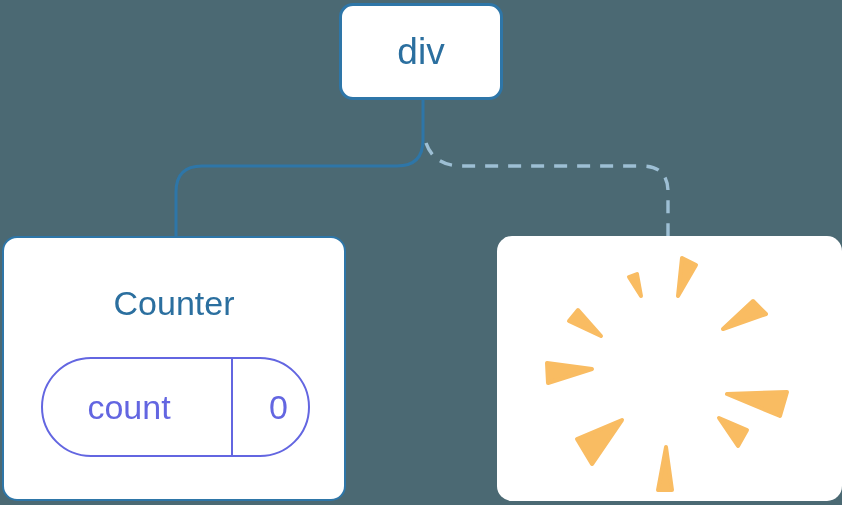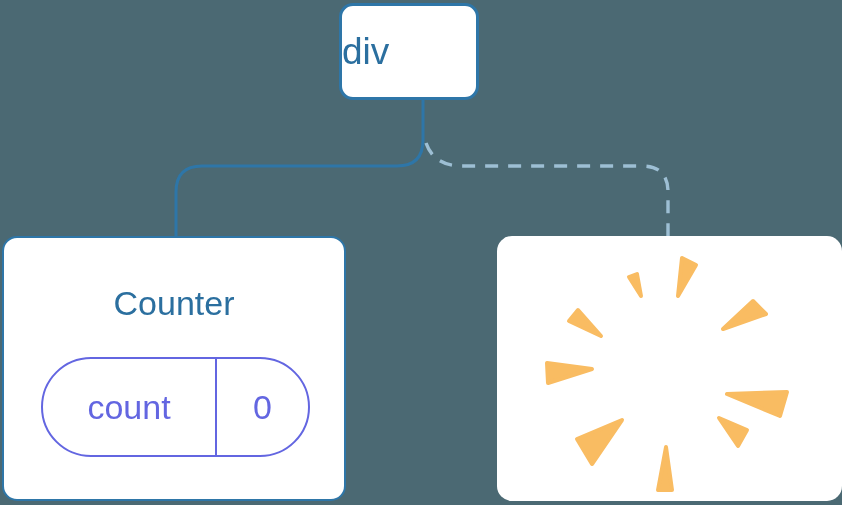--- a/index.html
+++ b/index.html
@@ -37,25 +37,25 @@
   .link-dashed {
     fill: none;
     stroke: var(--line-dashed);
     stroke-width: 3.4;
     stroke-dasharray: 13 10;
   }
 
   .node-root {
     position: absolute;
     left: 339px; top: 3px;
-    width: 140px; height: 97px;
+    width: 164px; height: 97px;
     background: var(--card-bg);
     border: 3px solid var(--line-solid);
     border-radius: 14px;
-    display: flex; align-items: center; 
+    display: flex; align-items: center; justify-content: center;
     font-size: 37px;
     color: var(--label);
     z-index: 2;
   }
 
   .card {
     position: absolute;
     top: 236px;
     height: 265px;
     background: var(--card-bg);
@@ -79,20 +79,21 @@
   .pill {
     position: absolute;
     left: 37px; top: 119px;
     width: 269px; height: 100px;
     border: 2px solid var(--state-accent);
     border-radius: 52px;
     display: flex;
     overflow: hidden;
     color: var(--state-accent);
     font-size: 34px;
+    gap: 16px;
   }
   .pill-key {
     width: 172px;
     display: flex; align-items: center; justify-content: center;
   }
   .pill-sep {
     width: 2px;
     background: var(--state-accent);
   }
   .pill-value {

